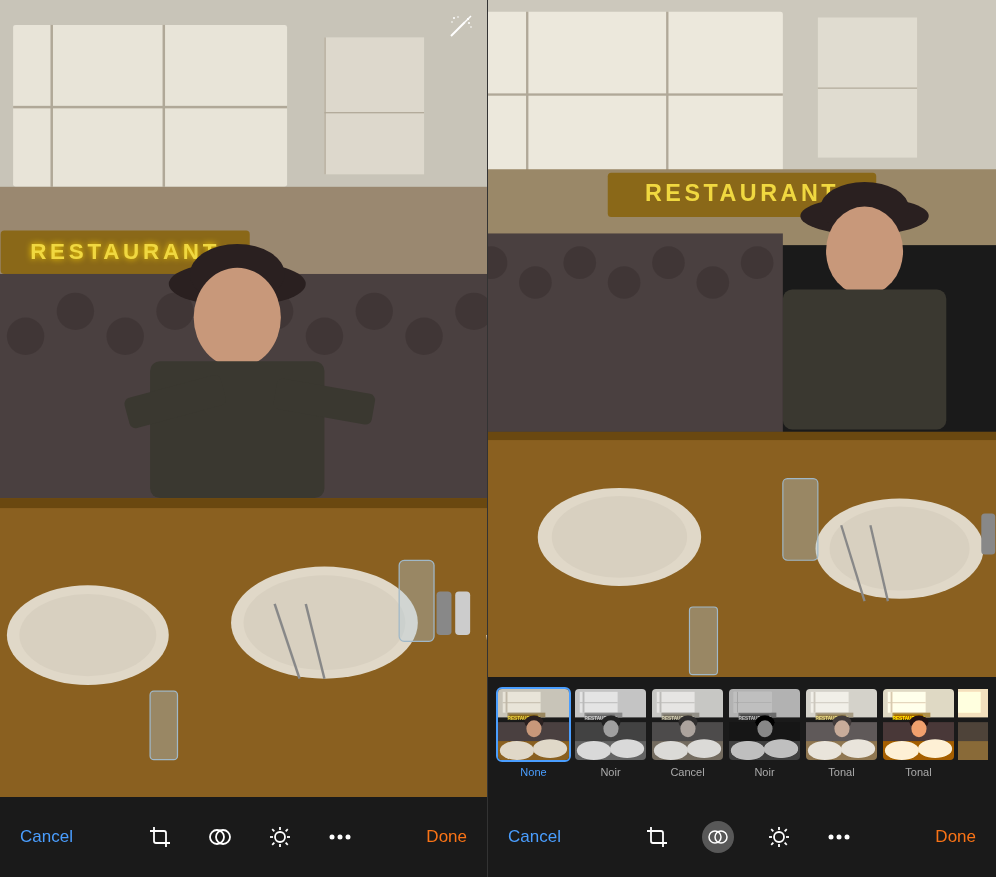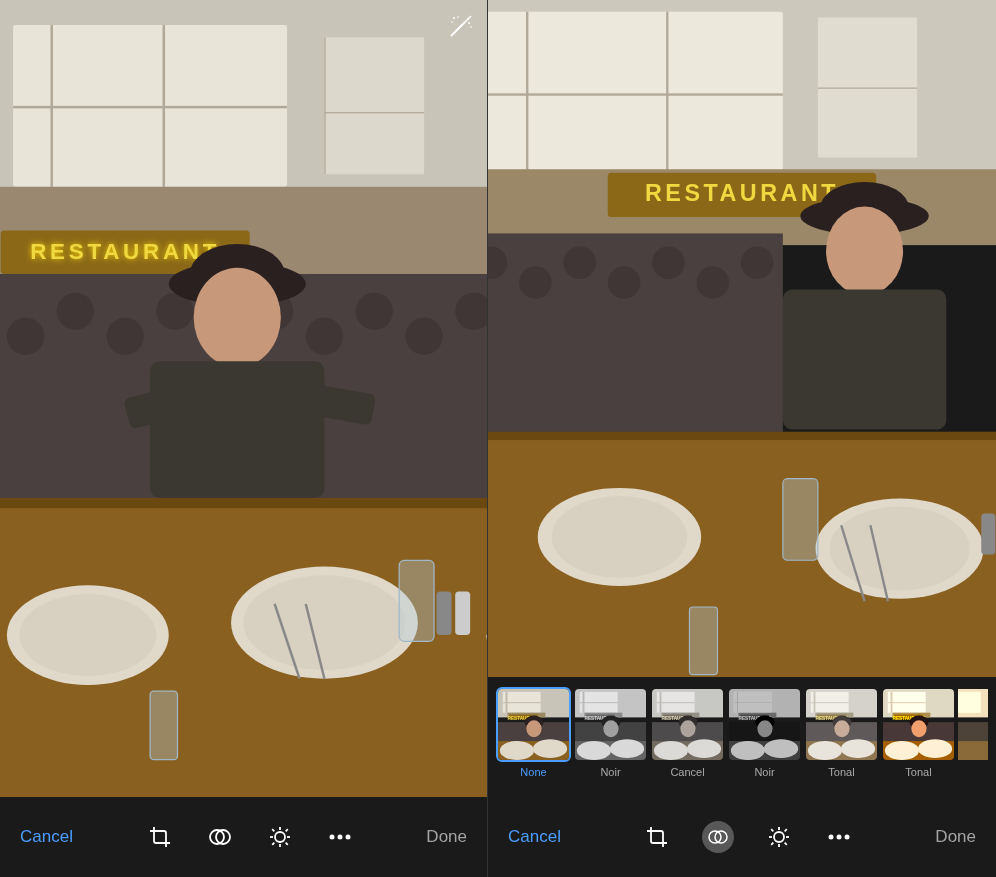--- a/index.html
+++ b/index.html
@@ -59,21 +59,21 @@
       color: #4a9eff;
       font-size: 17px;
       font-weight: 400;
       cursor: pointer;
       background: none;
       border: none;
       padding: 0;
     }
 
     .toolbar-btn.done {
-      color: #a3a3a3;
+      color: #f97316;
     }
 
     .toolbar-icons {
       display: flex;
       align-items: center;
       gap: 30px;
     }
 
     .toolbar-icon {
       color: white;

